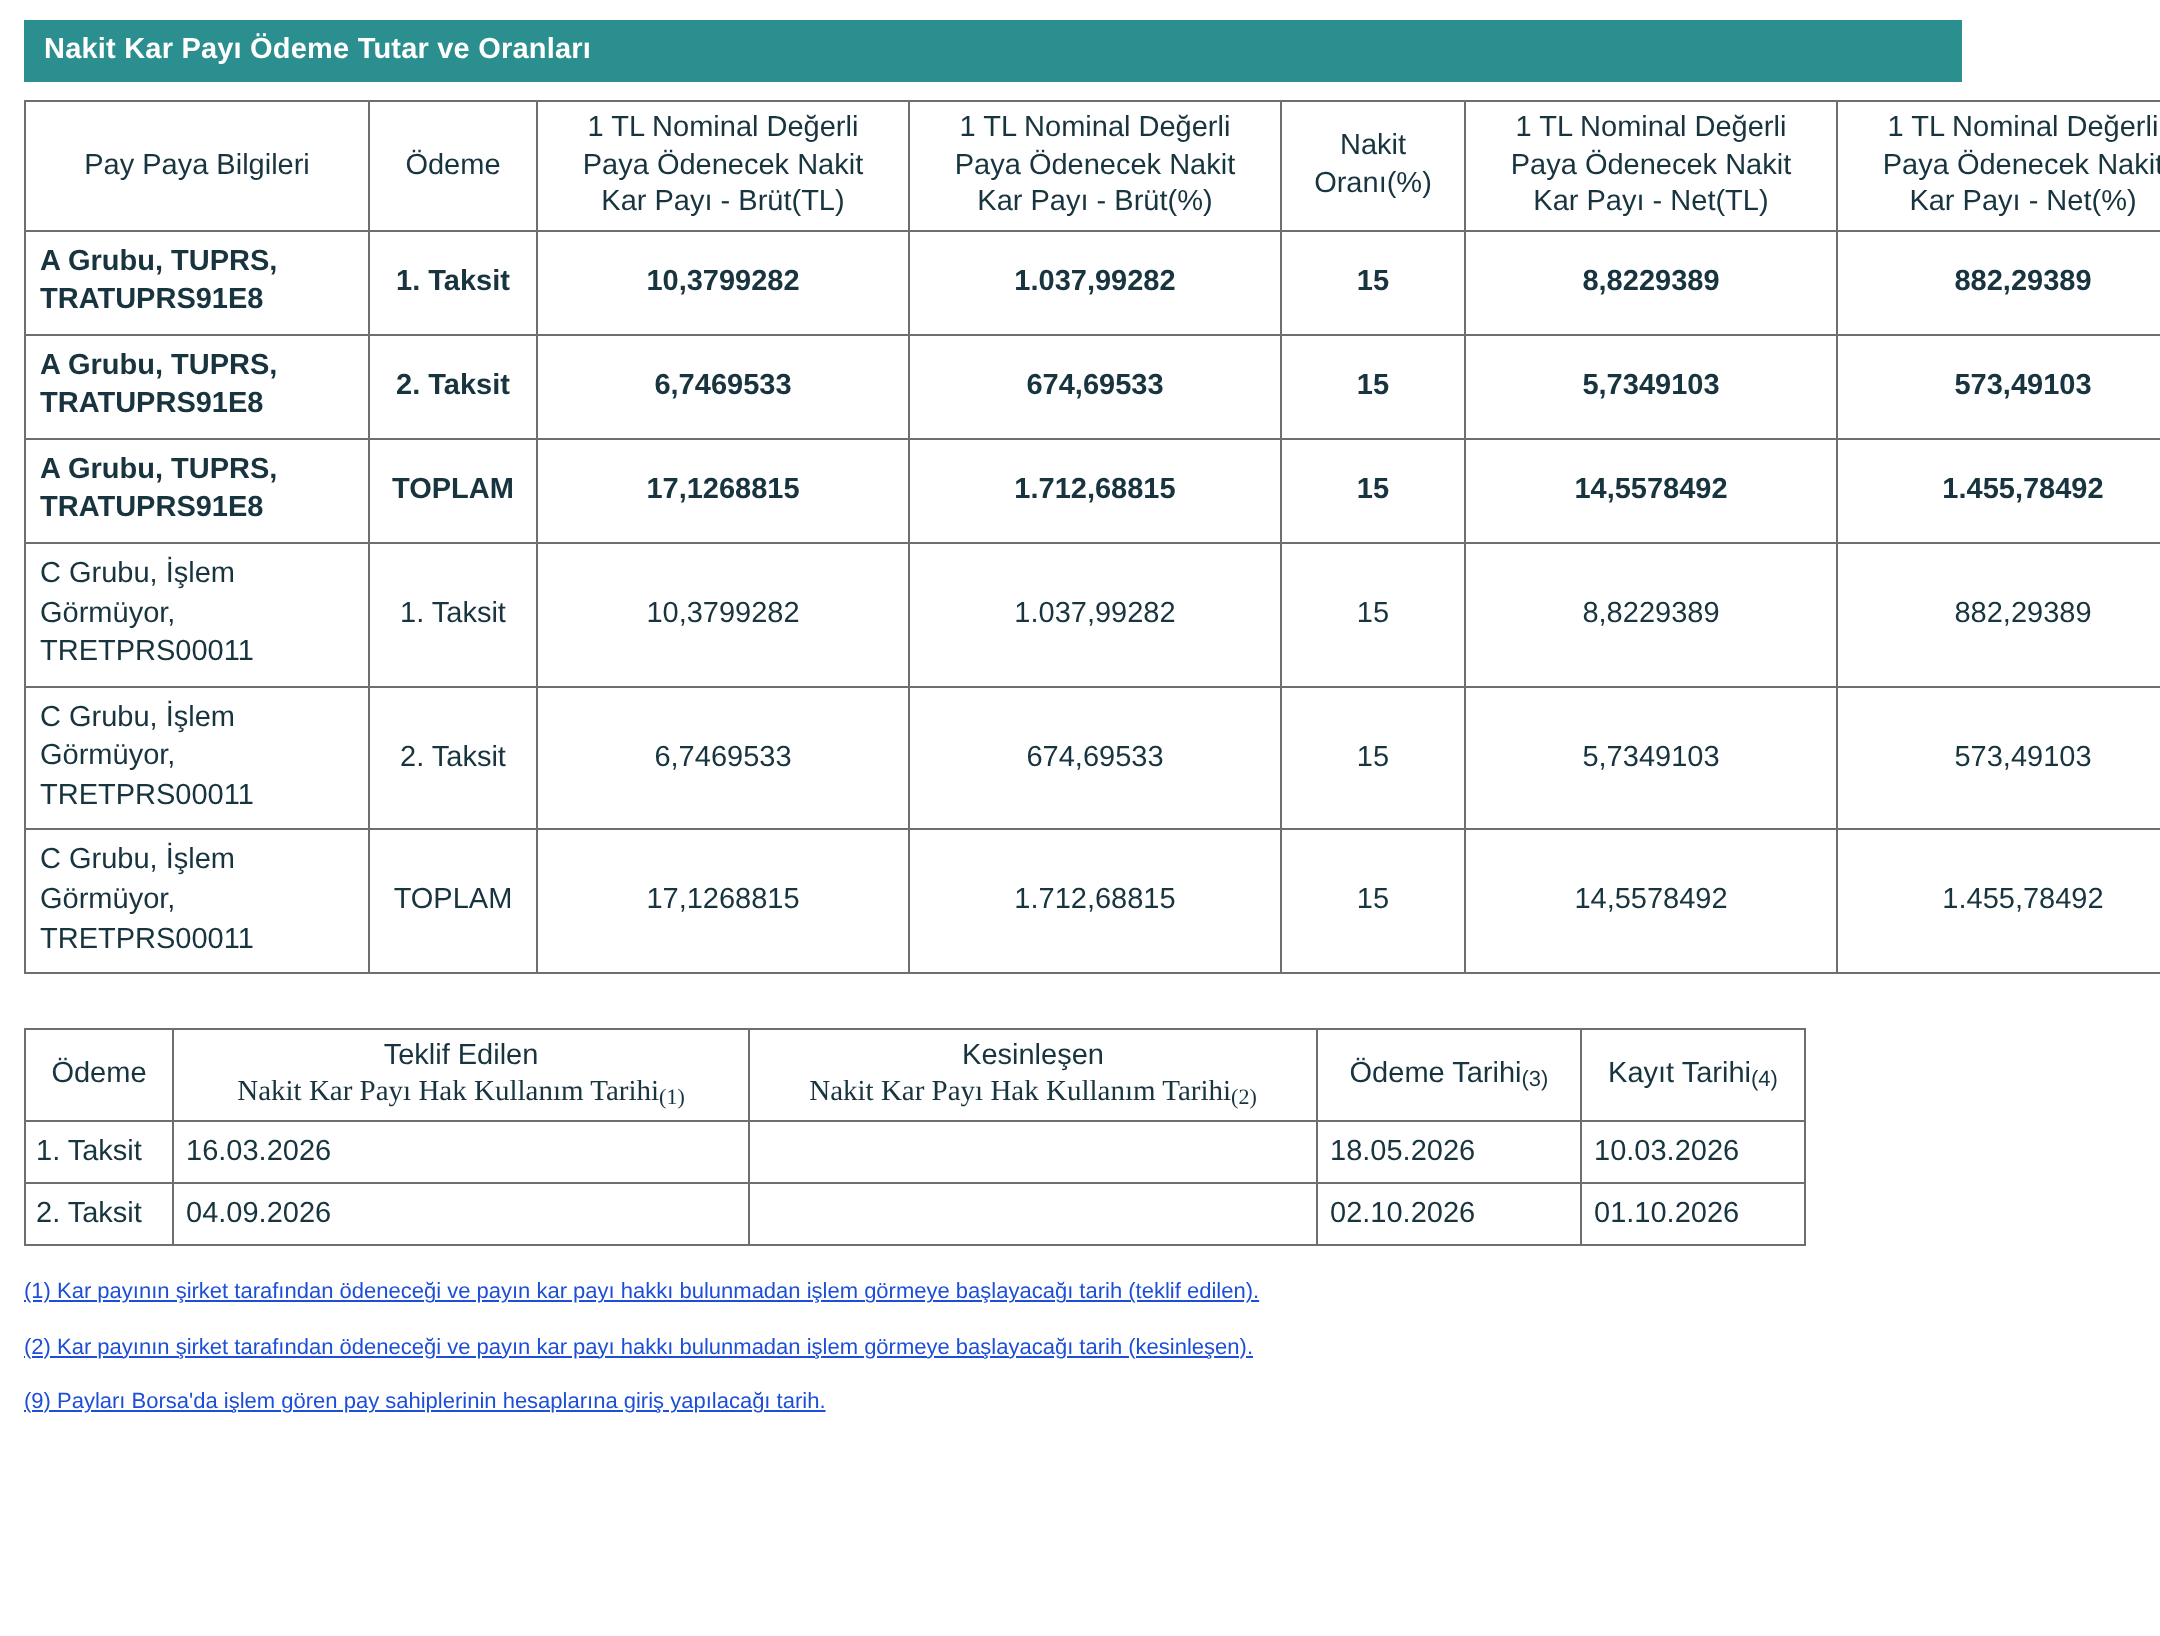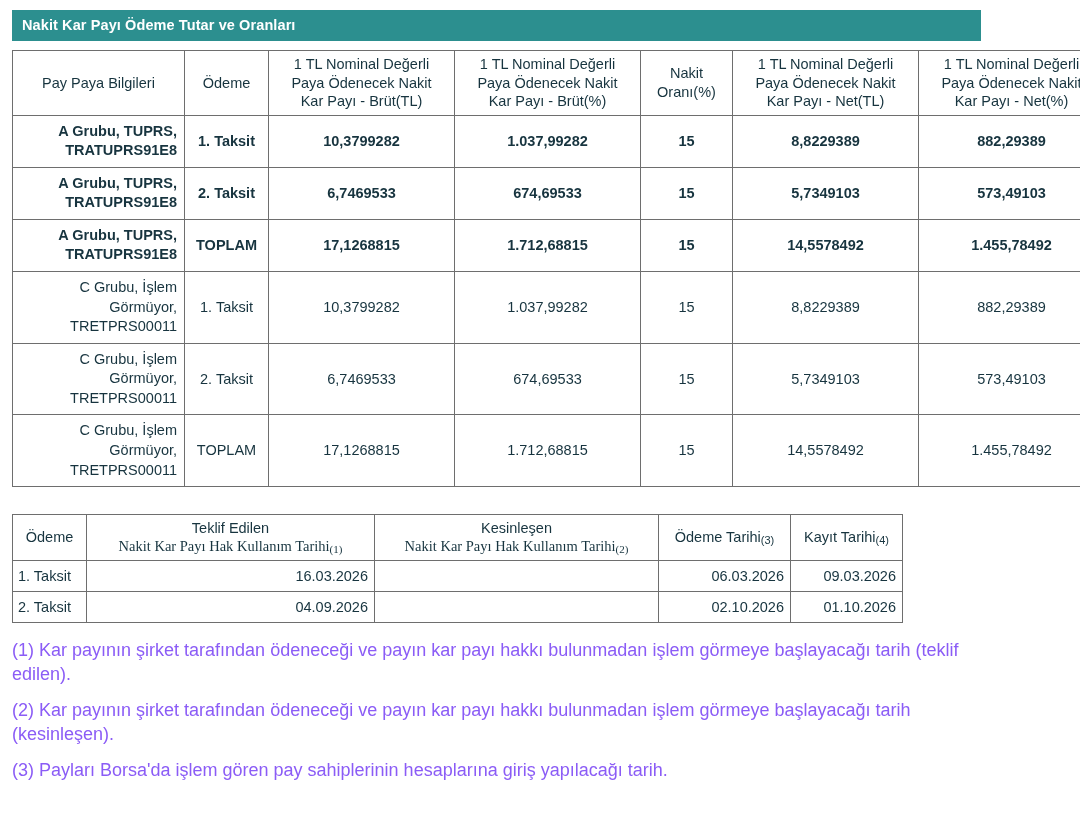--- a/index.html
+++ b/index.html
@@ -50,21 +50,21 @@
     font-weight: normal;
     text-align: center;
     line-height: 1.28;
     padding: 7px 5px;
   }
   .t1 td {
     text-align: center;
     line-height: 1.3;
   }
   .t1 td.paygroup {
-    text-align: right;
+    text-align: left;
     line-height: 1.35;
     padding: 6px 7px;
   }
   .t1 tr.bold td {
     font-weight: bold;
   }
   .t1 tr.bold td.taksit {
     font-weight: bold;
   }
   .c-group { width: 172px; }
@@ -85,21 +85,21 @@
     color: #17343f;
     padding: 3px 6px;
   }
   table.t2 th {
     font-weight: normal;
     text-align: center;
     line-height: 1.25;
     padding: 4px 6px 5px 6px;
   }
   table.t2 td {
-    text-align: right;
+    text-align: left;
     height: 24px;
   }
   table.t2 td.left {
     text-align: left;
     padding-left: 5px;
   }
   .sub {
     font-size: 11px;
     vertical-align: baseline;
     position: relative;
@@ -117,24 +117,25 @@
   }
   .th-split-bottom {
     border-top: none !important;
     padding-top: 0 !important;
     font-family: Liberation Serif, serif;
   }
   .footnotes {
     margin-top: 16px;
   }
   .footnotes div {
-    font-size: 18px;
-    color: #8b5cf6;
+    font-size: 11px;
+    color: #1d4ed8;
     margin-bottom: 13px;
     line-height: 1.3;
+    text-decoration: underline;
   }
 </style>
 </head>
 <body>
 
 <div class="page">
 
   <div class="section-header">Nakit Kar Payı Ödeme Tutar ve Oranları</div>
 
   <div class="spacer-8"></div>
@@ -290,32 +291,32 @@
         <th class="th-split-bottom">
           <span>Nakit Kar Payı Hak Kullanım Tarihi</span><span class="sub">(2)</span>
         </th>
       </tr>
     </thead>
     <tbody>
       <tr>
         <td class="left">1. Taksit</td>
         <td>16.03.2026</td>
         <td></td>
-        <td>06.03.2026</td>
-        <td>09.03.2026</td>
+        <td>18.05.2026</td>
+        <td>10.03.2026</td>
       </tr>
       <tr>
         <td class="left">2. Taksit</td>
         <td>04.09.2026</td>
         <td></td>
         <td>02.10.2026</td>
         <td>01.10.2026</td>
       </tr>
     </tbody>
   </table>
 
   <div class="footnotes">
     <div>(1) Kar payının şirket tarafından ödeneceği ve payın kar payı hakkı bulunmadan işlem görmeye başlayacağı tarih (teklif edilen).</div>
     <div>(2) Kar payının şirket tarafından ödeneceği ve payın kar payı hakkı bulunmadan işlem görmeye başlayacağı tarih (kesinleşen).</div>
-    <div>(3) Payları Borsa'da işlem gören pay sahiplerinin hesaplarına giriş yapılacağı tarih.</div>
+    <div>(9) Payları Borsa'da işlem gören pay sahiplerinin hesaplarına giriş yapılacağı tarih.</div>
   </div>
 
 </div>
 
 </body></html>

